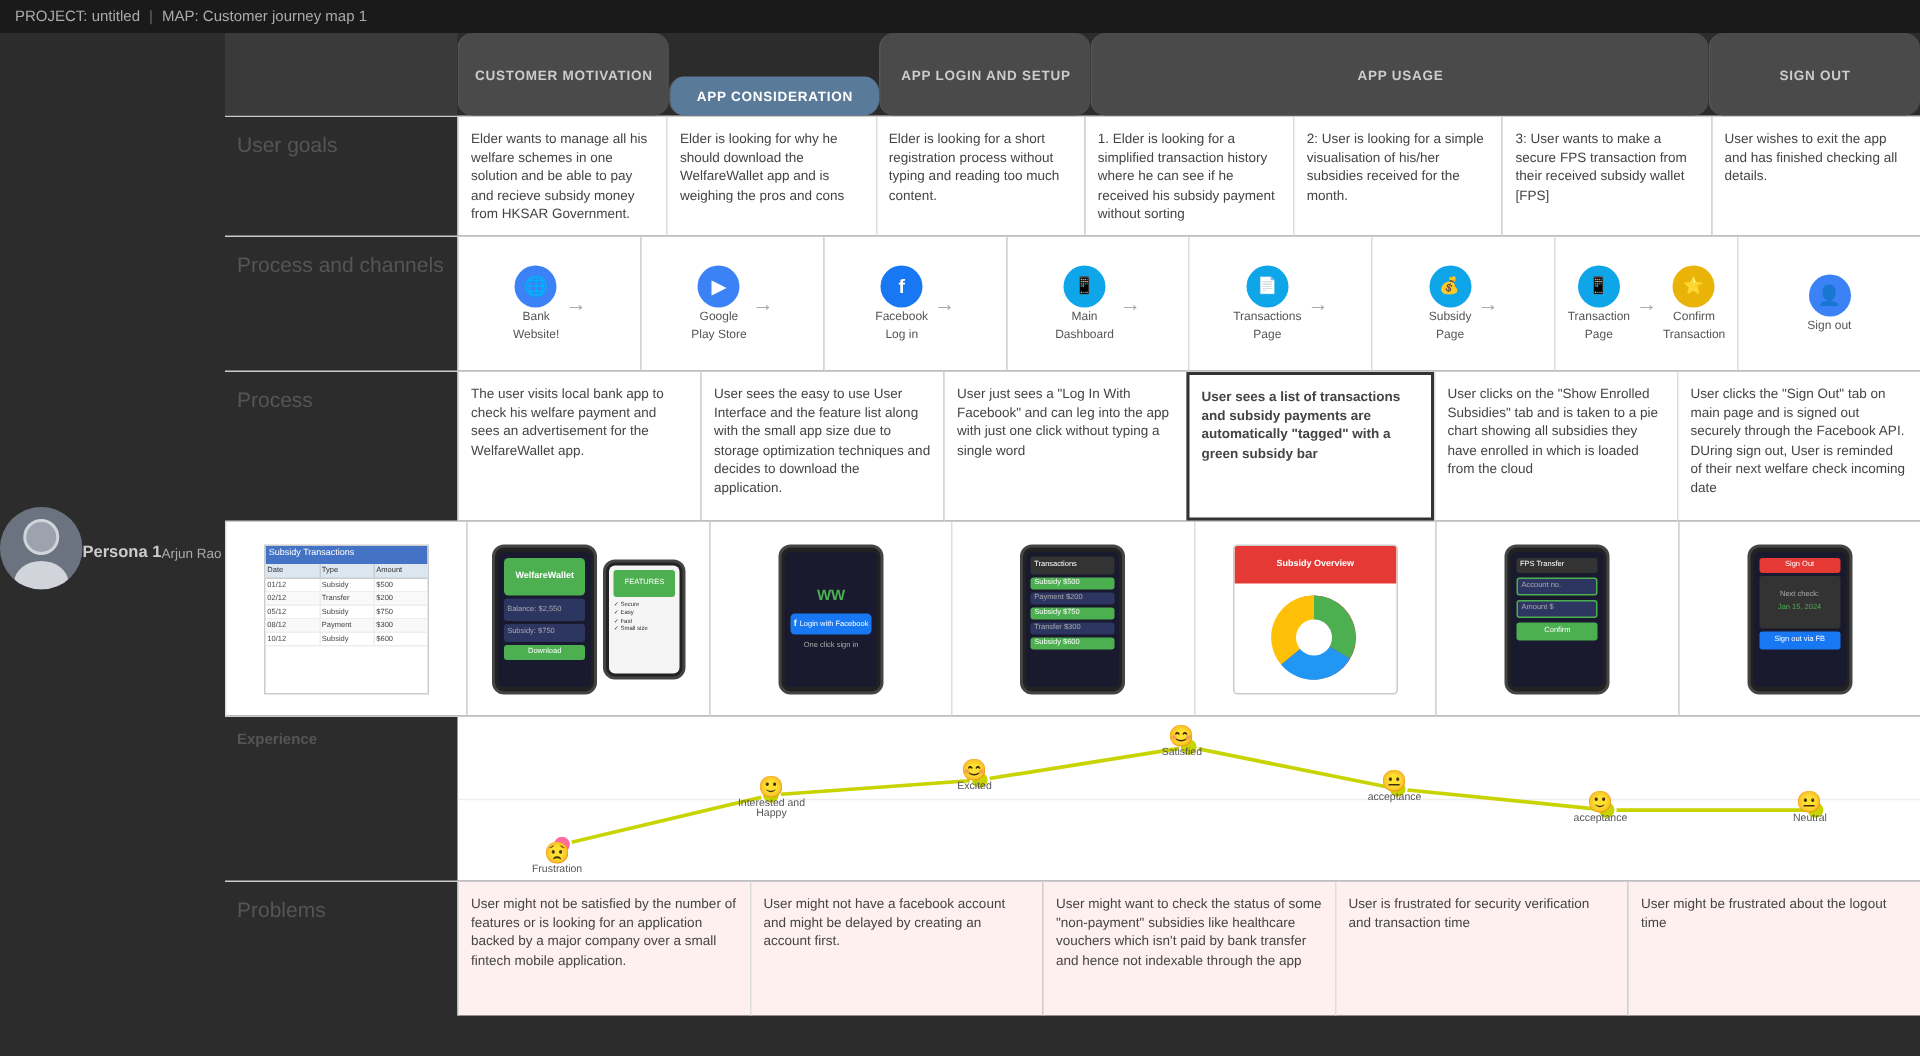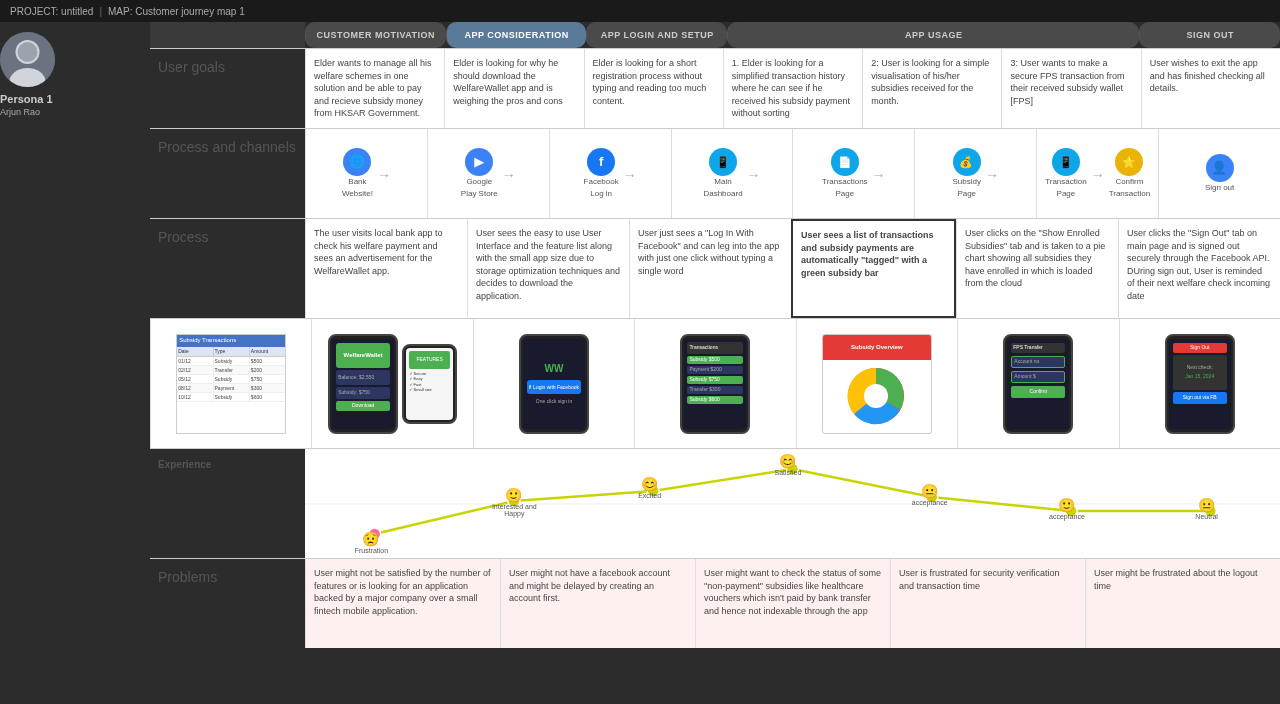--- a/index.html
+++ b/index.html
@@ -19,21 +19,22 @@
     #main-layout {
       display: flex;
       height: 682px;
     }
 
     #sidebar {
       width: 150px;
       background: #2c2c2c;
       flex-shrink: 0;
       display: flex;
-      flex-direction: column;
+      flex-direction: row;
+      align-items: center;
       padding-top: 10px;
     }
 
     #avatar {
       width: 55px;
       height: 55px;
       border-radius: 50%;
       background: #555;
       overflow: hidden;
       margin-bottom: 6px;
@@ -188,20 +189,21 @@
       letter-spacing: 0.5px;
       text-transform: uppercase;
       padding: 8px 2px;
       text-align: center;
       border-radius: 10px;
     }
 
     .phase-header-group.active {
       background: #5a7a9a;
       color: #fff;
+      margin-top: 29px;
     }
 
     
     .channel-cell-inner {
       display: flex;
       align-items: center;
       justify-content: center;
       width: 100%;
       height: 100%;
       gap: 4px;

